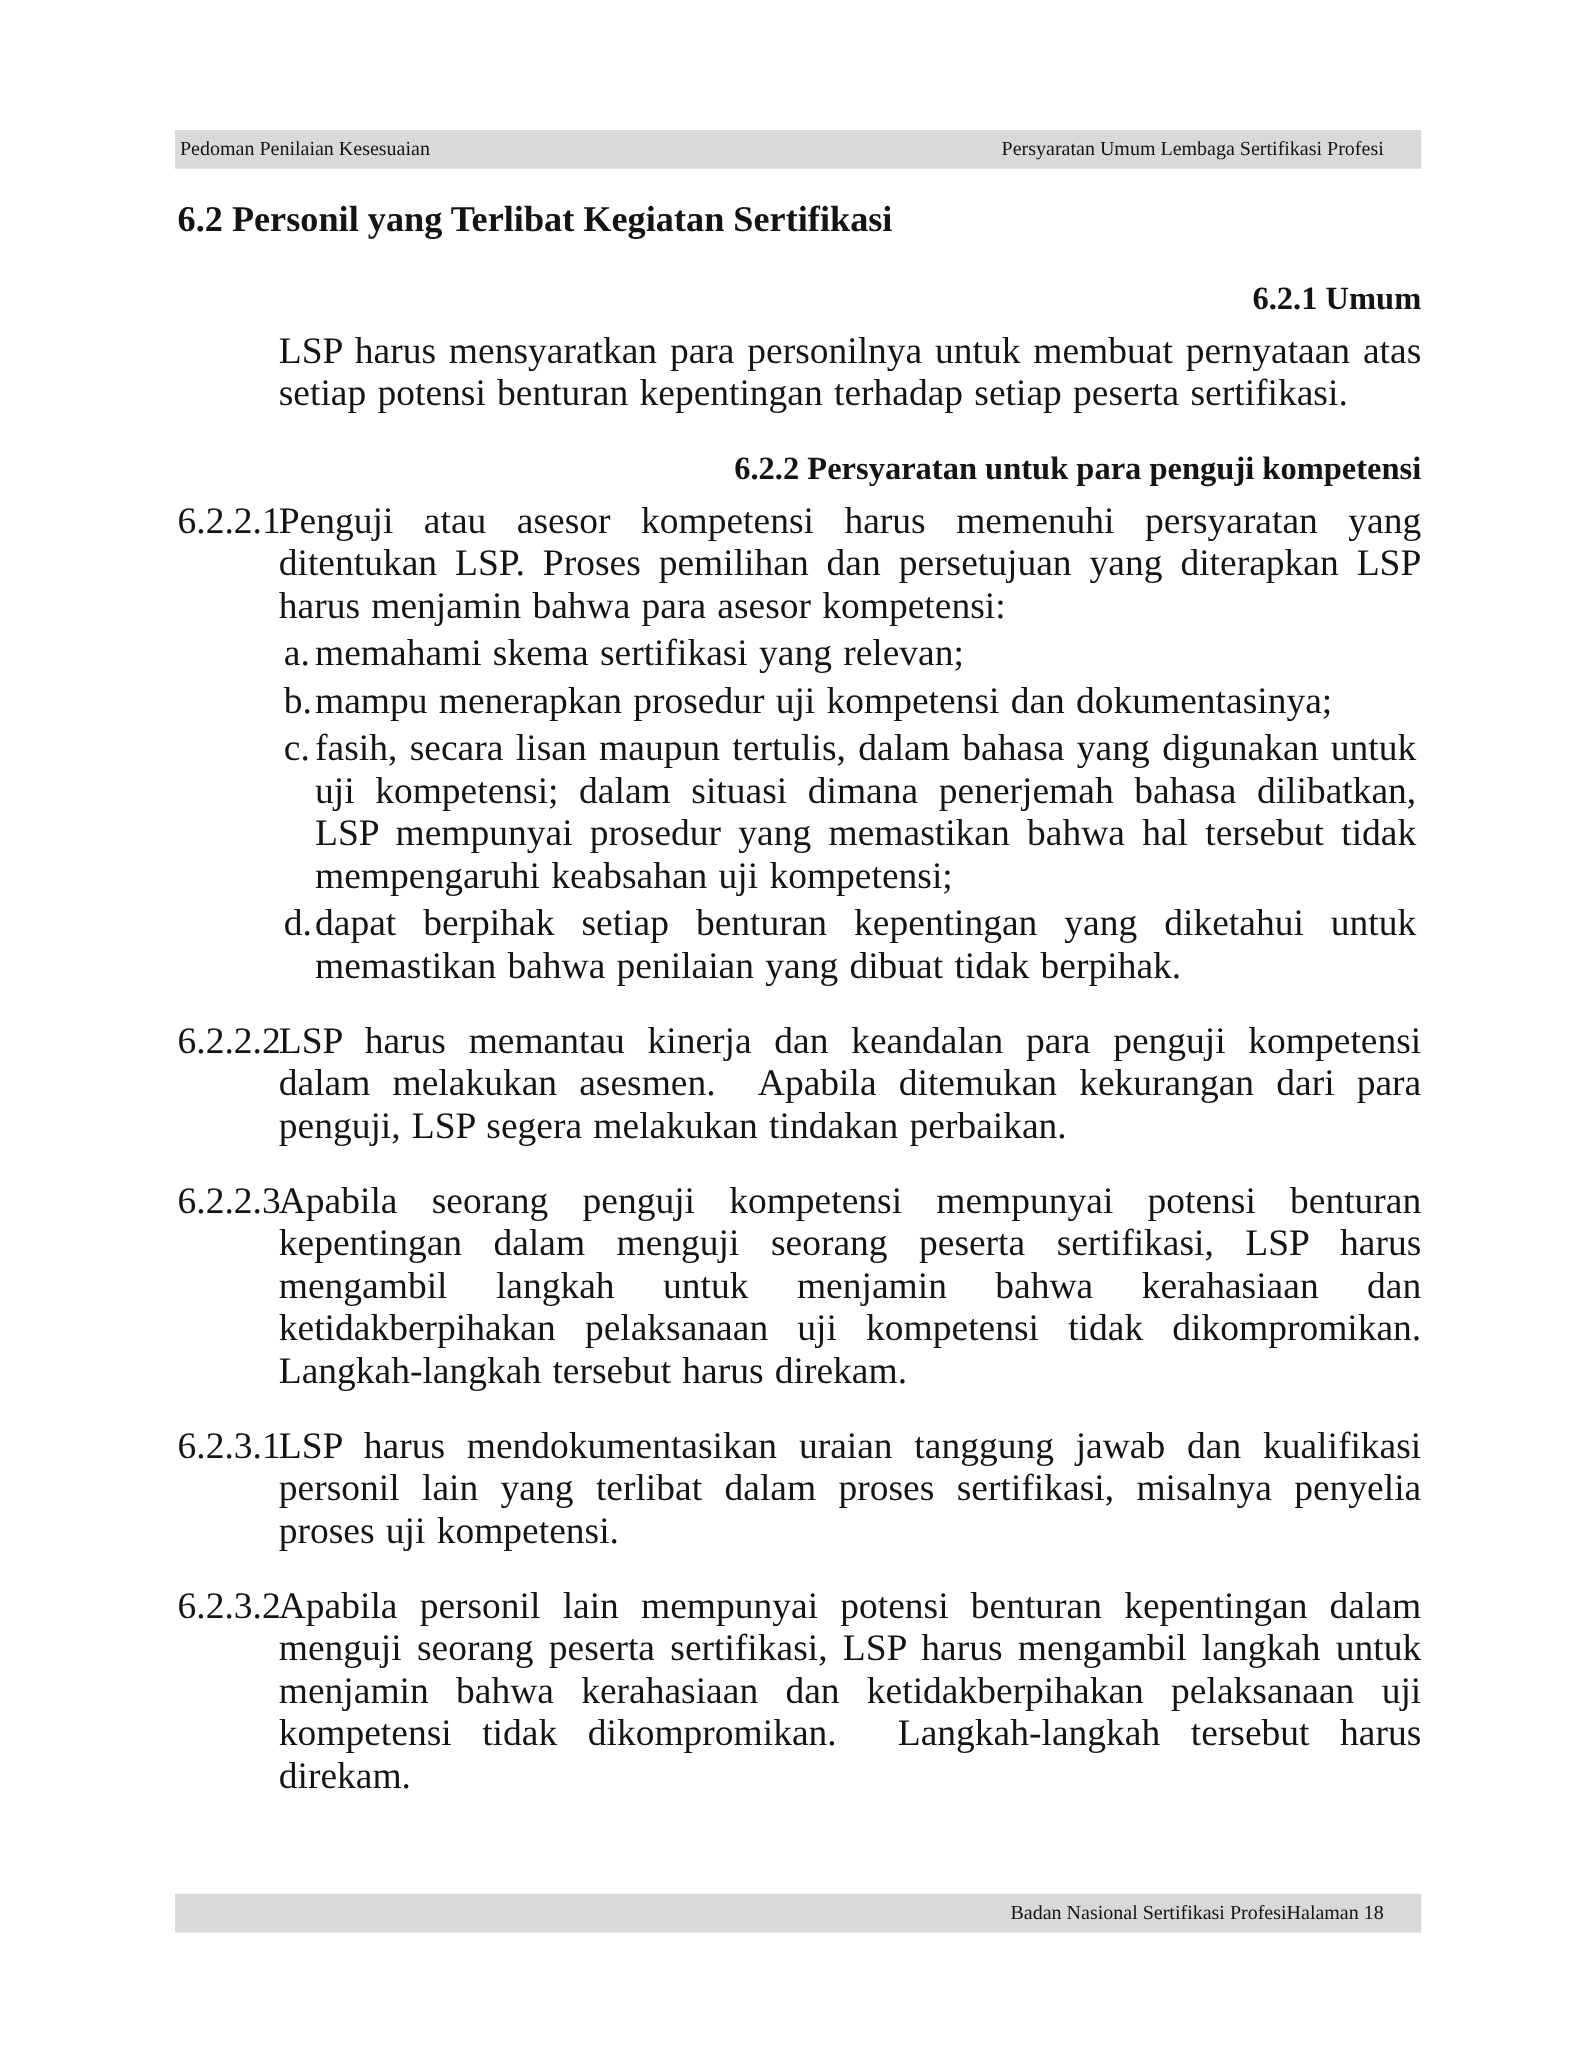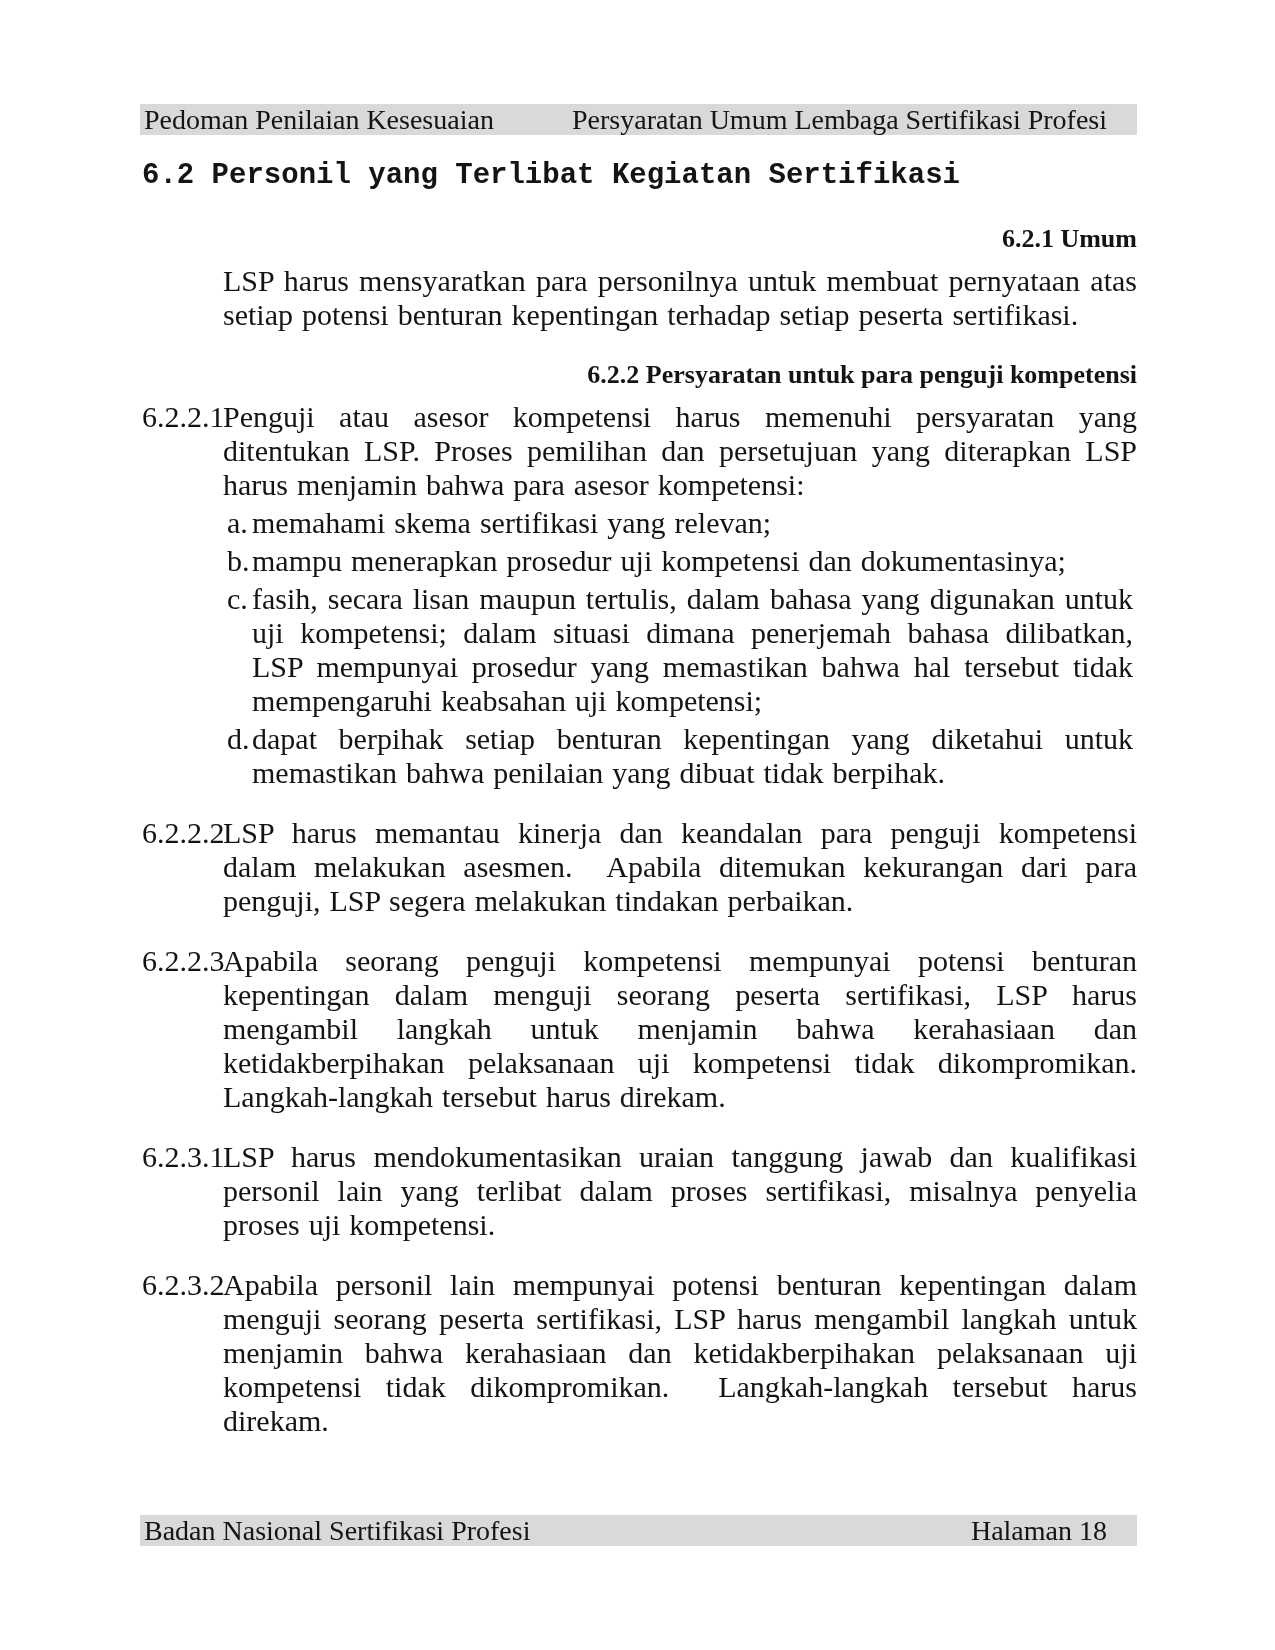--- a/index.html
+++ b/index.html
@@ -20,39 +20,38 @@
     position: absolute;
     left: 140px;
     width: 997px;
     height: 31px;
     background: #d9d9d9;
     display: flex;
     align-items: center;
     justify-content: space-between;
     padding: 0;
     box-sizing: border-box;
-    font-size: 28px;
+    font-size: 16px;
   }
   .bar-header { top: 104px; }
-  .bar-footer { top: 1515px; }
+  .bar-footer { top: 1515px; justify-content: flex-end; }
   .bar .bar-left { padding-left: 4px; }
   .bar .bar-right { padding-right: 30px; }
 
   .content {
     position: absolute;
     top: 158px;
     left: 142px;
     width: 995px;
   }
   h1.doc-title {
     font-size: 29px;
     line-height: 36px;
     font-weight: bold;
     margin: 0 0 28px 0;
-    font-family: Liberation Mono, monospace;
   }
   h2.sec-heading {
     font-size: 26px;
     line-height: 34px;
     font-weight: bold;
     margin: 12px 0 8px 0;
     text-align: right;
   }
   .body-text {
     font-size: 30px;

